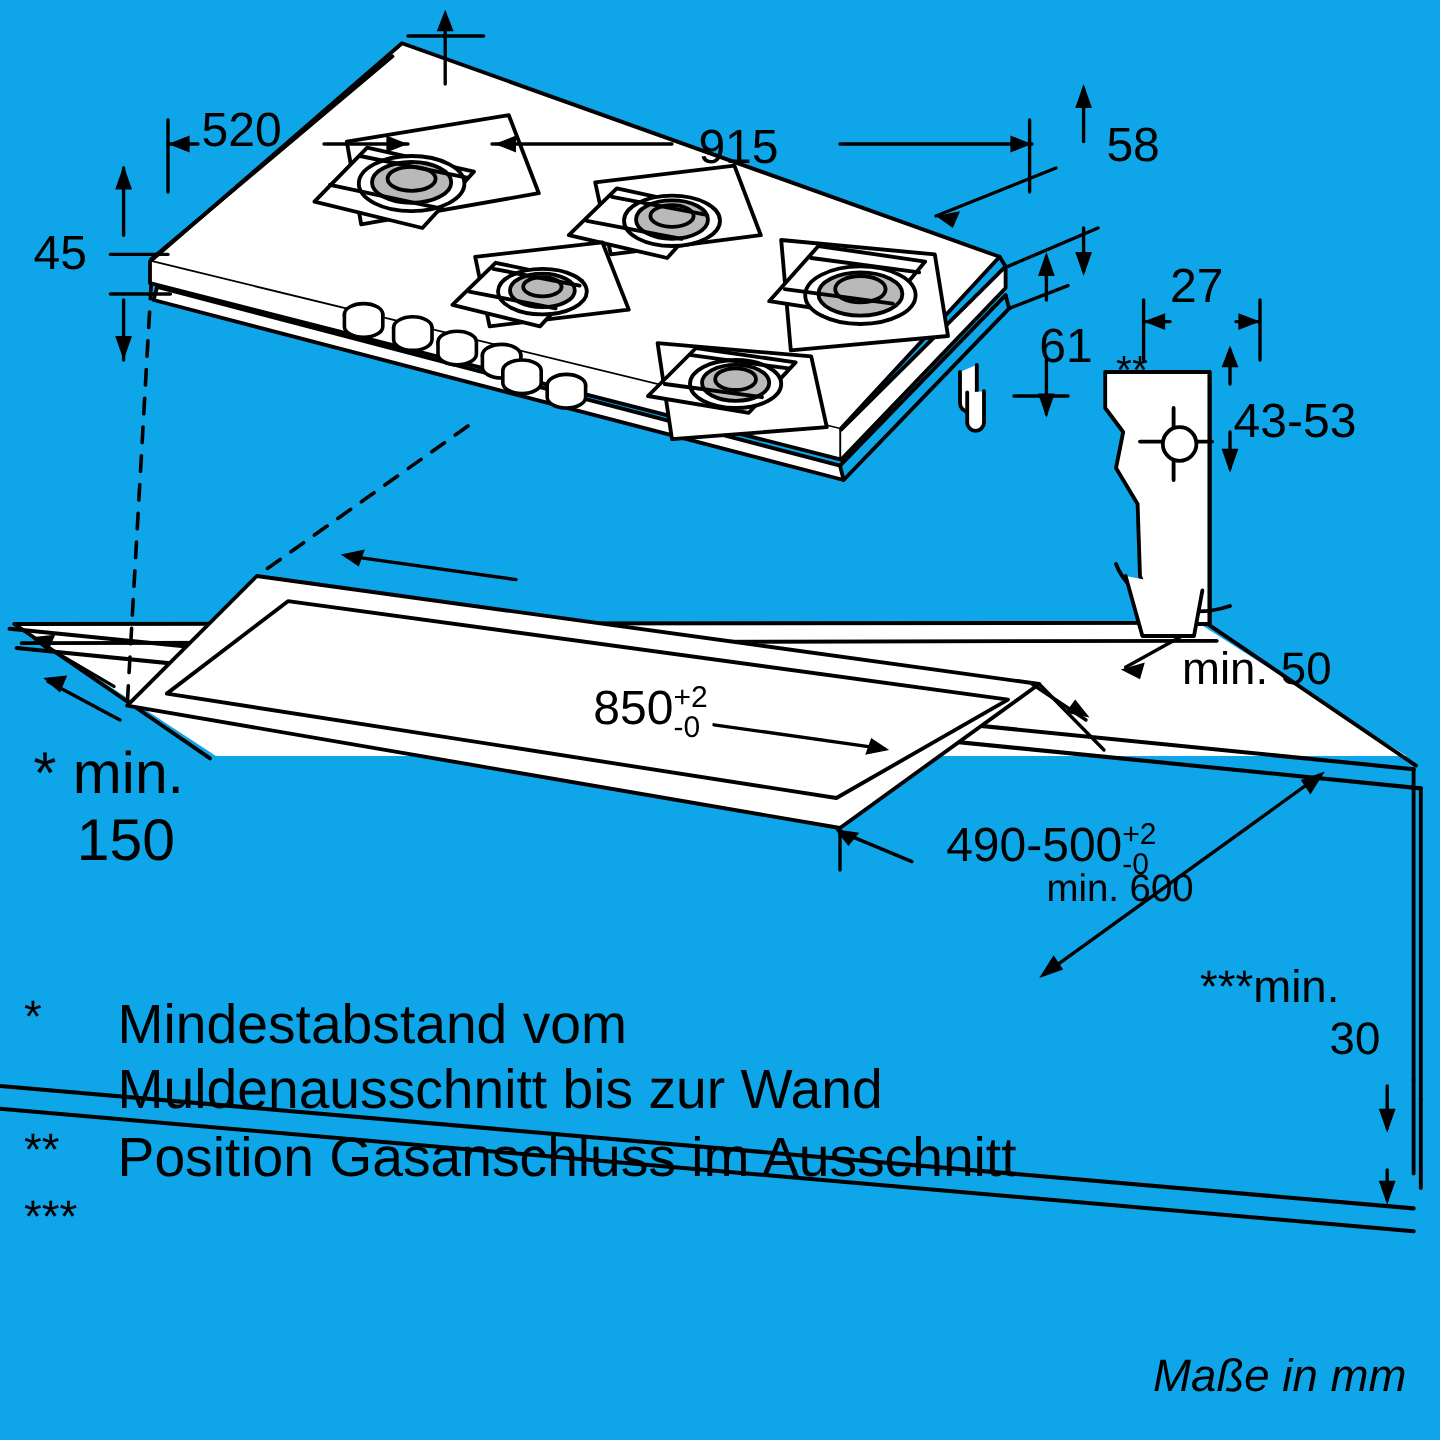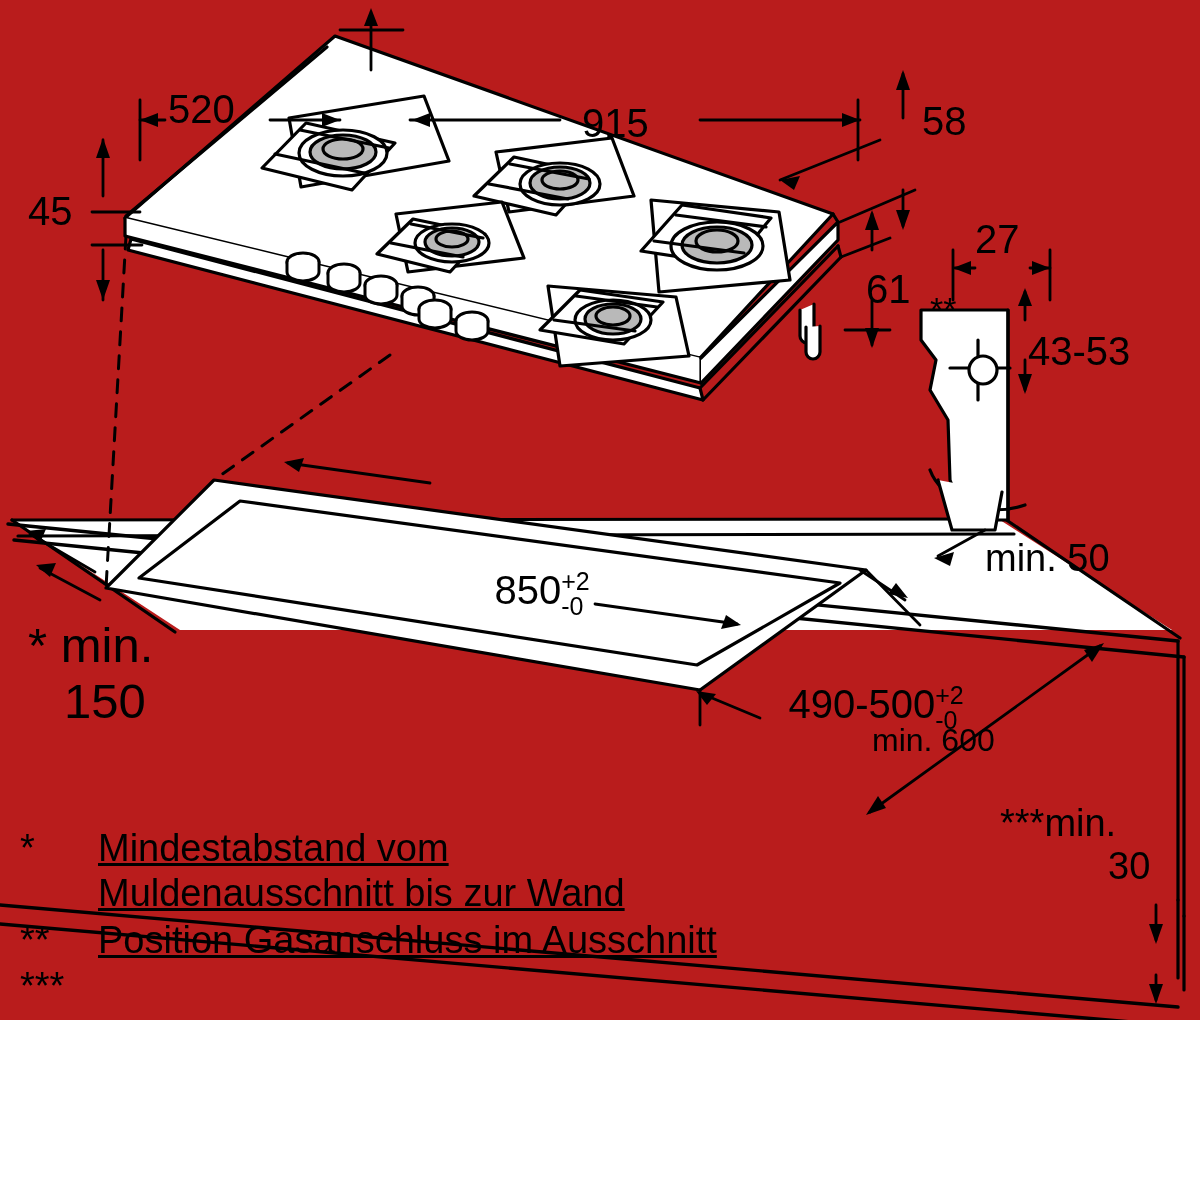--- a/index.html
+++ b/index.html
@@ -3,22 +3,22 @@
 <meta charset="utf-8">
 <style>
   html, body {
     margin: 0;
     padding: 0;
     background: #ffffff;
   }
   #page {
     position: relative;
     width: 1200px;
-    height: 1020px;
-    background: #b91c1c;
+    height: 1200px;
+    background: #0ea5e9;
     font-family: "Liberation Sans", sans-serif;
     color: #000000;
     overflow: hidden;
   }
   svg.layer {
     position: absolute;
     left: 0;
     top: 0;
     width: 1200px;
     height: 1200px;
@@ -51,23 +51,22 @@
     align-items: flex-start;
     margin-bottom: 2px;
   }
   .note-mark {
     width: 78px;
     flex: 0 0 78px;
     font-size: 38px;
     line-height: 1.18;
   }
   .note-text {
-    font-size: 38px;
+    font-size: 46px;
     line-height: 1.18;
-    text-decoration: underline;
   }
   .footer {
     position: absolute;
     right: 28px;
     top: 1126px;
     font-size: 38px;
     font-style: italic;
   }
   .mm50 { position: absolute; left: 985px; top: 537px; font-size: 38px; }
   .mm600 { position: absolute; left: 872px; top: 722px; font-size: 32px; }

